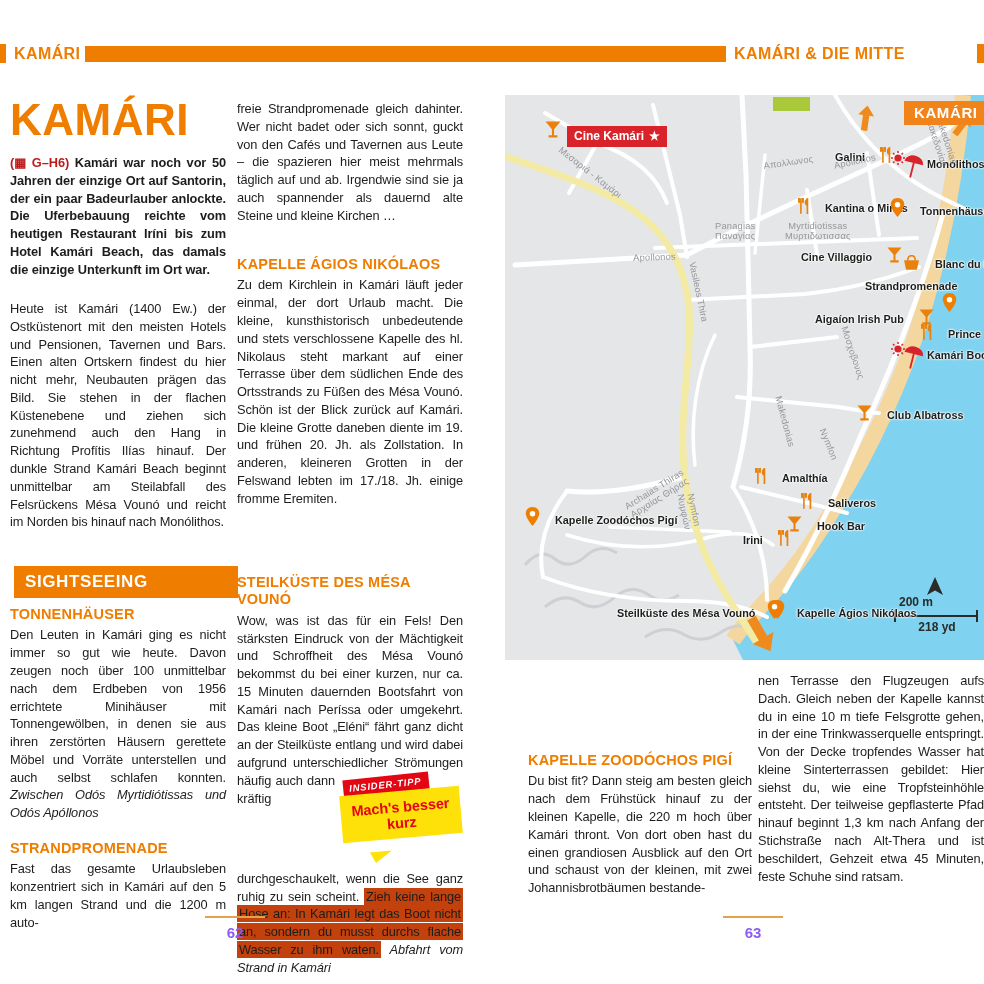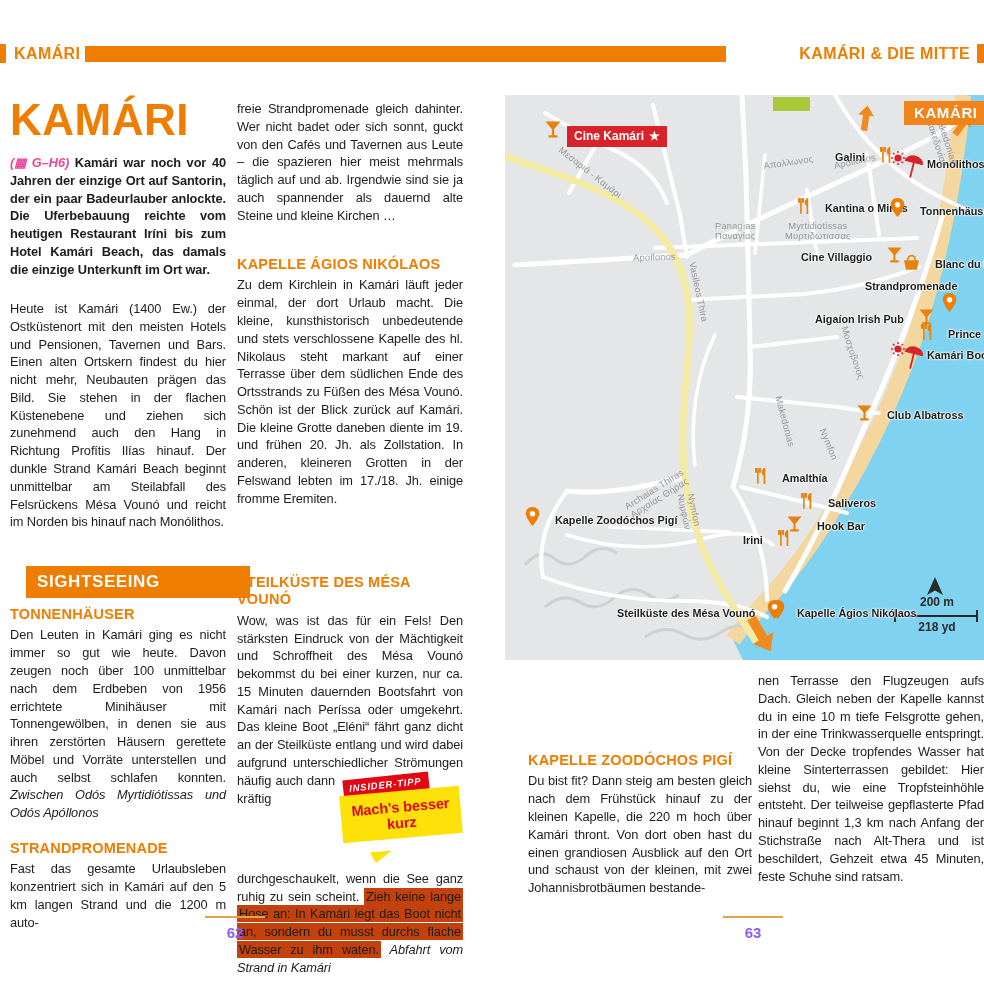--- a/index.html
+++ b/index.html
@@ -7,21 +7,21 @@
 body{background:#fff;font-family:"Liberation Sans",sans-serif;color:#1d1d1b;position:relative;overflow:hidden}
 .abs{position:absolute}
 .bar{background:#EE7D00;position:absolute}
 .hdr-label{position:absolute;font-weight:bold;font-size:16px;color:#EE7D00;letter-spacing:.4px;white-space:nowrap}
 .col{position:absolute}
 .body-text{font-size:12.8px;line-height:1.39;text-align:justify;letter-spacing:-.1px;color:#1d1d1b}
 .bold{font-weight:bold}
 .italic{font-style:italic}
 .subhead{font-size:14.5px;font-weight:bold;color:#EE7D00;letter-spacing:.2px;margin-bottom:3px;line-height:1.2}
 .page-title{font-size:44px;font-weight:bold;color:#EE7D00;letter-spacing:.5px;line-height:1}
-.mapref{color:#ec4899;font-style:italic;font-weight:bold}
+.mapref{color:#b91c1c;font-weight:bold}
 .sightbox{background:#EE7D00;color:#fff;font-weight:bold;font-size:17px;padding:6px 11px;letter-spacing:.6px}
 .hl{background:#c2410c;padding:1px 2px;box-decoration-break:clone;-webkit-box-decoration-break:clone}
 .pagenum{position:absolute;width:60px;text-align:center}
 .pagenum .pn-line{display:block;height:2px;background:#E3A347;margin-bottom:6px}
 .pagenum .pn-num{font-weight:bold;font-size:15px;color:#8b5cf6}
 
 .tipfloat{float:right;width:122px;height:92px;position:relative;margin:4px 0 2px 6px}
 .tip-banner{position:absolute;top:0;left:2px;background:#E30613;color:#fff;font-size:9.5px;font-weight:bold;font-style:italic;padding:2px 8px 2px 6px;transform:rotate(-6deg);letter-spacing:.8px;white-space:nowrap}
 .tip-bubble{position:absolute;top:15px;left:0;background:#FFE10A;color:#E30613;font-weight:bold;font-size:14.5px;text-align:center;padding:8px 5px 7px;transform:rotate(-5deg);line-height:1.12;width:120px}
 .tip-tail{position:absolute;left:24px;top:76px;width:0;height:0;border:11px solid transparent;border-top-color:#FFE10A;transform:rotate(-5deg) skewX(-28deg)}
@@ -39,28 +39,28 @@
 .cine-glass{position:absolute;left:40px;top:26px}
 .scale-text{position:absolute;font-weight:bold;font-size:12px;color:#2a2a2a;width:84px;text-align:center}
 .map-arrow{position:absolute}
 </style>
 </head>
 <body>
 
 <div class="bar" style="left:0;top:44px;width:6px;height:19px"></div>
 <div class="hdr-label" style="left:14px;top:45px">KAMÁRI</div>
 <div class="bar" style="left:85px;top:46px;width:641px;height:16px"></div>
-<div class="hdr-label" style="left:734px;top:45px;width:236px;text-align:right">KAMÁRI &amp; DIE MITTE</div>
+<div class="hdr-label" style="left:734px;top:45px;width:236px;">KAMÁRI &amp; DIE MITTE</div>
 <div class="bar" style="left:977px;top:44px;width:7px;height:19px"></div>
 
 <div class="col" style="left:10px;top:96px;width:216px;height:860px">
   <h1 class="page-title abs" style="left:0;top:2px">KAMÁRI</h1>
-  <p class="body-text abs" style="left:0;top:58px;width:216px"><span class="mapref">(▦ G–H6)</span> <span class="bold">Kamári war noch vor 40 Jahren der einzige Ort auf Santorin, der ein paar Badeurlauber anlockte. Die Uferbebauung reichte vom heutigen Restaurant Iríni bis zum Hotel Kamári Beach, das damals die einzige Unterkunft im Ort war.</span></p>
+  <p class="body-text abs" style="left:0;top:58px;width:216px"><span class="mapref">(▦ G–H6)</span> <span class="bold">Kamári war noch vor 50 Jahren der einzige Ort auf Santorin, der ein paar Badeurlauber anlockte. Die Uferbebauung reichte vom heutigen Restaurant Iríni bis zum Hotel Kamári Beach, das damals die einzige Unterkunft im Ort war.</span></p>
   <p class="body-text abs" style="left:0;top:204px;width:216px">Heute ist Kamári (1400 Ew.) der Ostküstenort mit den meisten Hotels und Pensionen, Tavernen und Bars. Einen alten Ortskern findest du hier nicht mehr, Neubauten prägen das Bild. Sie stehen in der flachen Küstenebene und ziehen sich zunehmend auch den Hang in Richtung Profítis Ilías hinauf. Der dunkle Strand Kamári Beach beginnt unmittelbar am Steilabfall des Felsrückens Mésa Vounó und reicht im Norden bis hinauf nach Monólithos.</p>
-  <div class="sightbox abs" style="left:16px;top:470px;width:224px">SIGHTSEEING</div>
+  <div class="sightbox abs" style="left:4px;top:470px;width:224px">SIGHTSEEING</div>
   <div class="abs" style="left:0;top:510px;width:216px">
     <h3 class="subhead">TONNENHÄUSER</h3>
     <p class="body-text"><span>Den Leuten in Kamári ging es nicht immer so gut wie heute. Davon zeugen noch über 100 unmittelbar nach dem Erdbeben von 1956 errichtete Minihäuser mit Tonnengewölben, in denen sie aus ihren zerstörten Häusern gerettete Möbel und Vorräte unterstellen und auch selbst schlafen konnten. </span><span class="italic">Zwischen Odós Myrtidiótissas und Odós Apóllonos</span></p>
   </div>
   <div class="abs" style="left:0;top:744px;width:216px">
     <h3 class="subhead">STRANDPROMENADE</h3>
     <p class="body-text">Fast das gesamte Urlaubsleben konzentriert sich in Kamári auf den 5 km langen Strand und die 1200 m auto-</p>
   </div>
 </div>
 
@@ -363,21 +363,21 @@
     </div>
 
   <div class="town-box">KAMÁRI</div>
   <span class="cine-glass"><svg width="16" height="17" viewBox="0 0 15 16">
         <path d="M0.5 0.5 h14 l-6 7.2 v5.6 h3.2 v2.2 H3.3 v-2.2 h3.2 V7.7 z" fill="#E8820C"></path>
       </svg></span>
   <div class="cine-box">
       <span>Cine Kamári</span>
       <span>★</span>
     </div>
-  <div class="scale-text" style="left:390px;top:500px">200 m</div>
+  <div class="scale-text" style="left:369px;top:500px">200 m</div>
   <div class="scale-text" style="left:390px;top:525px">218 yd</div>
 </div>
 
 <div class="col" style="left:528px;top:668px;width:224px;height:280px">
   <div class="abs" style="left:0;top:84px;width:224px">
     <h3 class="subhead">KAPELLE ZOODÓCHOS PIGÍ</h3>
     <p class="body-text">Du bist fit? Dann steig am besten gleich nach dem Frühstück hinauf zu der kleinen Kapelle, die 220 m hoch über Kamári thront. Von dort oben hast du einen grandiosen Ausblick auf den Ort und schaust von der kleinen, mit zwei Johannisbrotbäumen bestande-</p>
   </div>
 </div>
 

